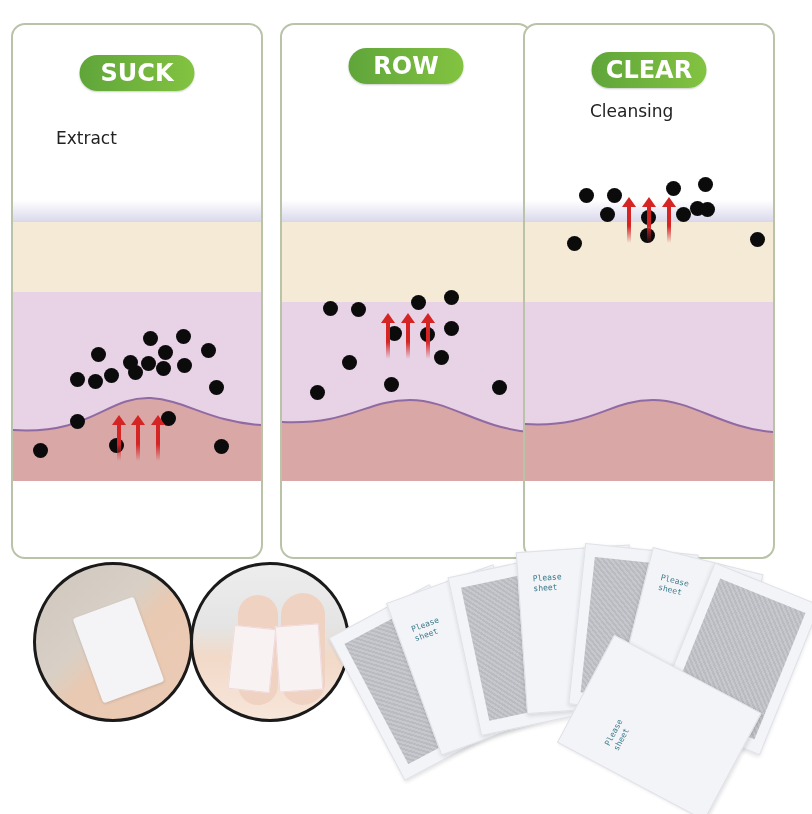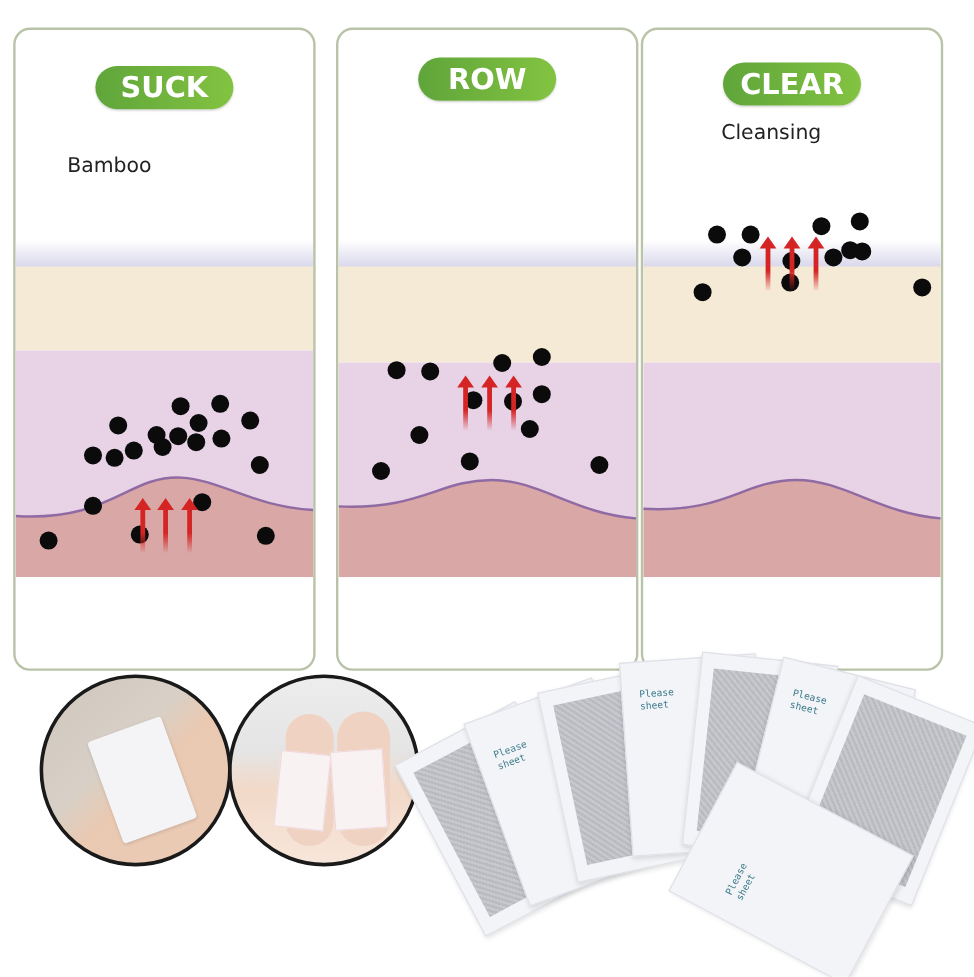--- a/index.html
+++ b/index.html
@@ -14,21 +14,21 @@
   .circle{position:absolute;width:160px;height:160px;border-radius:50%;border:3px solid #1a1a1a;overflow:hidden;box-sizing:border-box;}
   .pad{position:absolute;width:112px;height:160px;background:#f3f4f7;border:1px solid #dfe1e8;box-shadow:0 2px 4px rgba(0,0,0,.12);transform-origin:50% 100%;}
   .pad.gray:after{content:"";position:absolute;left:10px;top:12px;right:10px;bottom:12px;background:repeating-linear-gradient(45deg,#b9bbc1 0 2px,#c6c8cd 2px 4px);}
   .pad .t{position:absolute;font-family:"DejaVu Sans Mono",monospace;font-size:8px;color:#3d7b8c;line-height:10px;white-space:pre;}
 </style>
 </head>
 <body>
 
 <div class="panel" style="left:11px">
   <div class="pill" style="top:30px;width:115px">SUCK</div>
-  <div class="cap" style="left:43px;top:101px">Bamboo</div>
+  <div class="cap" style="left:43px;top:101px">Extract</div>
   <svg class="skin" viewBox="0 0 252 281" preserveAspectRatio="none">
     <defs>
       <linearGradient id="top1" x1="0" y1="0" x2="0" y2="1">
           <stop offset="0" stop-color="#fff"></stop>
           <stop offset="1" stop-color="#d6d4ea"></stop>
         </linearGradient>
     </defs>
     <rect x="0" y="0" width="252" height="24" fill="url(#top1)"></rect>
     <rect x="0" y="22" width="252" height="70" fill="#f4ead6"></rect>
     <path d="M0 92 L252 92 L252 225 C200 222 175 200 140 198 C95 196 80 235 0 230 Z" fill="#e8d2e6"></path>
@@ -84,21 +84,21 @@
   <div class="dot" style="left:60px;top:330px"></div>
   <div class="dot" style="left:152px;top:325px"></div>
   <div class="dot" style="left:28px;top:360px"></div>
   <div class="dot" style="left:102px;top:352px"></div>
   <div class="dot" style="left:210px;top:355px"></div>
   <div class="arrow" style="left:104px;top:296px"></div>
   <div class="arrow" style="left:124px;top:296px"></div>
   <div class="arrow" style="left:144px;top:296px"></div>
 </div>
 
-<div class="panel" style="left:534px">
+<div class="panel" style="left:523px">
   <div class="pill" style="top:27px;width:115px">CLEAR</div>
   <div class="cap" style="left:65px;top:74px">Cleansing</div>
   <svg class="skin" viewBox="0 0 252 281" preserveAspectRatio="none">
     <defs>
       <linearGradient id="top3" x1="0" y1="0" x2="0" y2="1">
           <stop offset="0" stop-color="#fff"></stop>
           <stop offset="1" stop-color="#d6d4ea"></stop>
         </linearGradient>
     </defs>
     <rect x="0" y="0" width="252" height="24" fill="url(#top3)"></rect>

